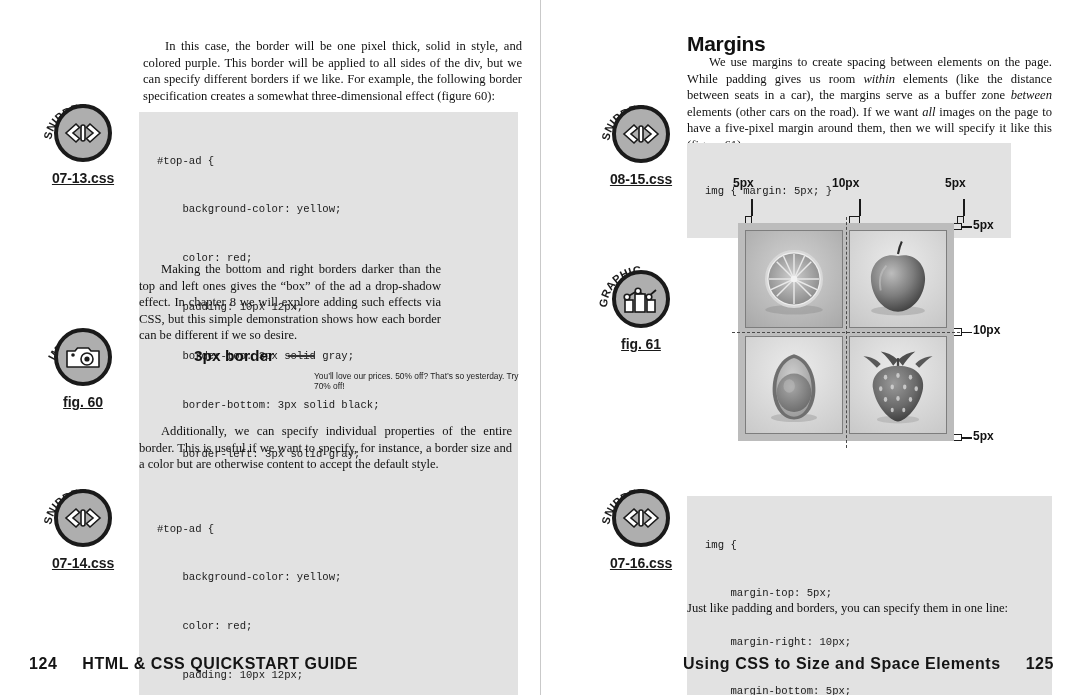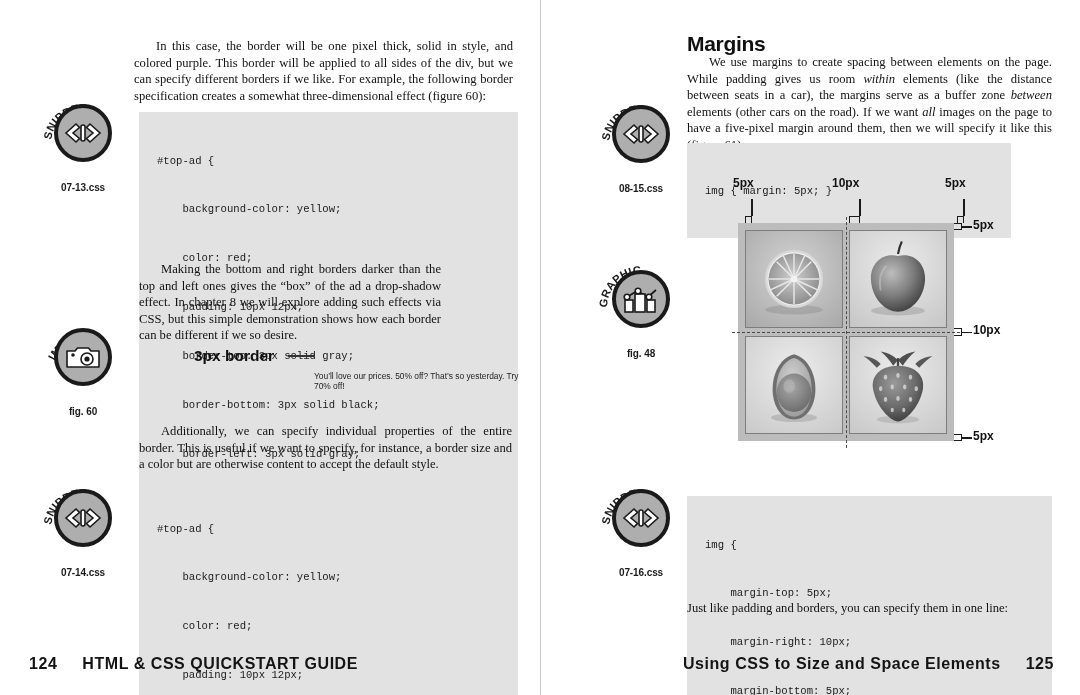--- a/index.html
+++ b/index.html
@@ -102,25 +102,26 @@
   .badge .glyph {
     position: absolute;
     left: 0; top: 0;
     width: 58px; height: 58px;
     display: flex;
     align-items: center;
     justify-content: center;
   }
   .badge .cap {
     font-family: "Liberation Sans", sans-serif;
-    font-size: 10px;
+    font-size: 14px;
     font-weight: bold;
     color: #1a1a1a;
-    margin-top: 20px;
+    margin-top: 8px;
     letter-spacing: -0.1px;
+    text-decoration: underline;
   }
 
   
   .fig60 {
     position: absolute;
   }
   .fig60-label {
     position: absolute;
     left: 16px;
     top: 12px;
@@ -300,21 +301,21 @@
           <svg width="40" height="22" viewBox="0 0 40 22">
             <path d="M13 2 L3 11 L13 20 L16.5 16.5 L10 11 L16.5 5.5 Z" fill="#fff" stroke="#1a1a1a" stroke-width="1.6"></path>
             <path d="M27 2 L37 11 L27 20 L23.5 16.5 L30 11 L23.5 5.5 Z" fill="#fff" stroke="#1a1a1a" stroke-width="1.6"></path>
             <rect x="18" y="3" width="4" height="16" rx="2" fill="#fff" stroke="#1a1a1a" stroke-width="1.6"></rect>
           </svg>
         </div>
       </div>
       <div class="cap">07-14.css</div>
     </div>
 
-    <div class="col" style="left:134px; top:38px; width:379px;">
+    <div class="col" style="left:143px; top:38px; width:379px;">
       <p>In this case, the border will be one pixel thick, solid in style, and colored purple. This border will be applied to all sides of the div, but we can specify different borders if we like. For example, the following border specification creates a somewhat three-dimensional effect (figure 60):</p>
     </div>
 
     <div class="code" style="left:139px; top:112px; width:379px;">
       <span class="ln">#top-ad {</span>
       <span class="ln">    background-color: yellow;</span>
       <span class="ln">    color: red;</span>
       <span class="ln">    padding: 10px 12px;</span>
       <span class="ln">    border-top: 3px solid gray;</span>
       <span class="ln">    border-bottom: 3px solid black;</span>
@@ -389,21 +390,21 @@
             <path d="M5 13 L15 7 L26 13 L34 6" stroke="#1a1a1a" stroke-width="1.8" fill="none"></path>
             <rect x="3" y="16" width="8" height="12" fill="#fff" stroke="#1a1a1a" stroke-width="1.6"></rect>
             <rect x="13" y="10" width="10" height="18" fill="#fff" stroke="#1a1a1a" stroke-width="1.6"></rect>
             <rect x="25" y="16" width="8" height="12" fill="#fff" stroke="#1a1a1a" stroke-width="1.6"></rect>
             <circle cx="5" cy="13" r="2.8" fill="#fff" stroke="#1a1a1a" stroke-width="1.6"></circle>
             <circle cx="16" cy="7" r="2.8" fill="#fff" stroke="#1a1a1a" stroke-width="1.6"></circle>
             <circle cx="27" cy="13" r="2.8" fill="#fff" stroke="#1a1a1a" stroke-width="1.6"></circle>
           </svg>
         </div>
       </div>
-      <div class="cap">fig. 48</div>
+      <div class="cap">fig. 61</div>
     </div>
 
     <div class="badge" style="left:60px; top:489px;">
       <div class="disc-wrap">
         <svg class="arc" viewBox="0 0 74 74">
           <defs>
               <path id="arcR3" d="M 5,53 A 32,32 0 0 1 69,49"></path>
             </defs>
           <text><textPath href="#arcR3" startOffset="6%">SNIPPET</textPath></text>
         </svg>

